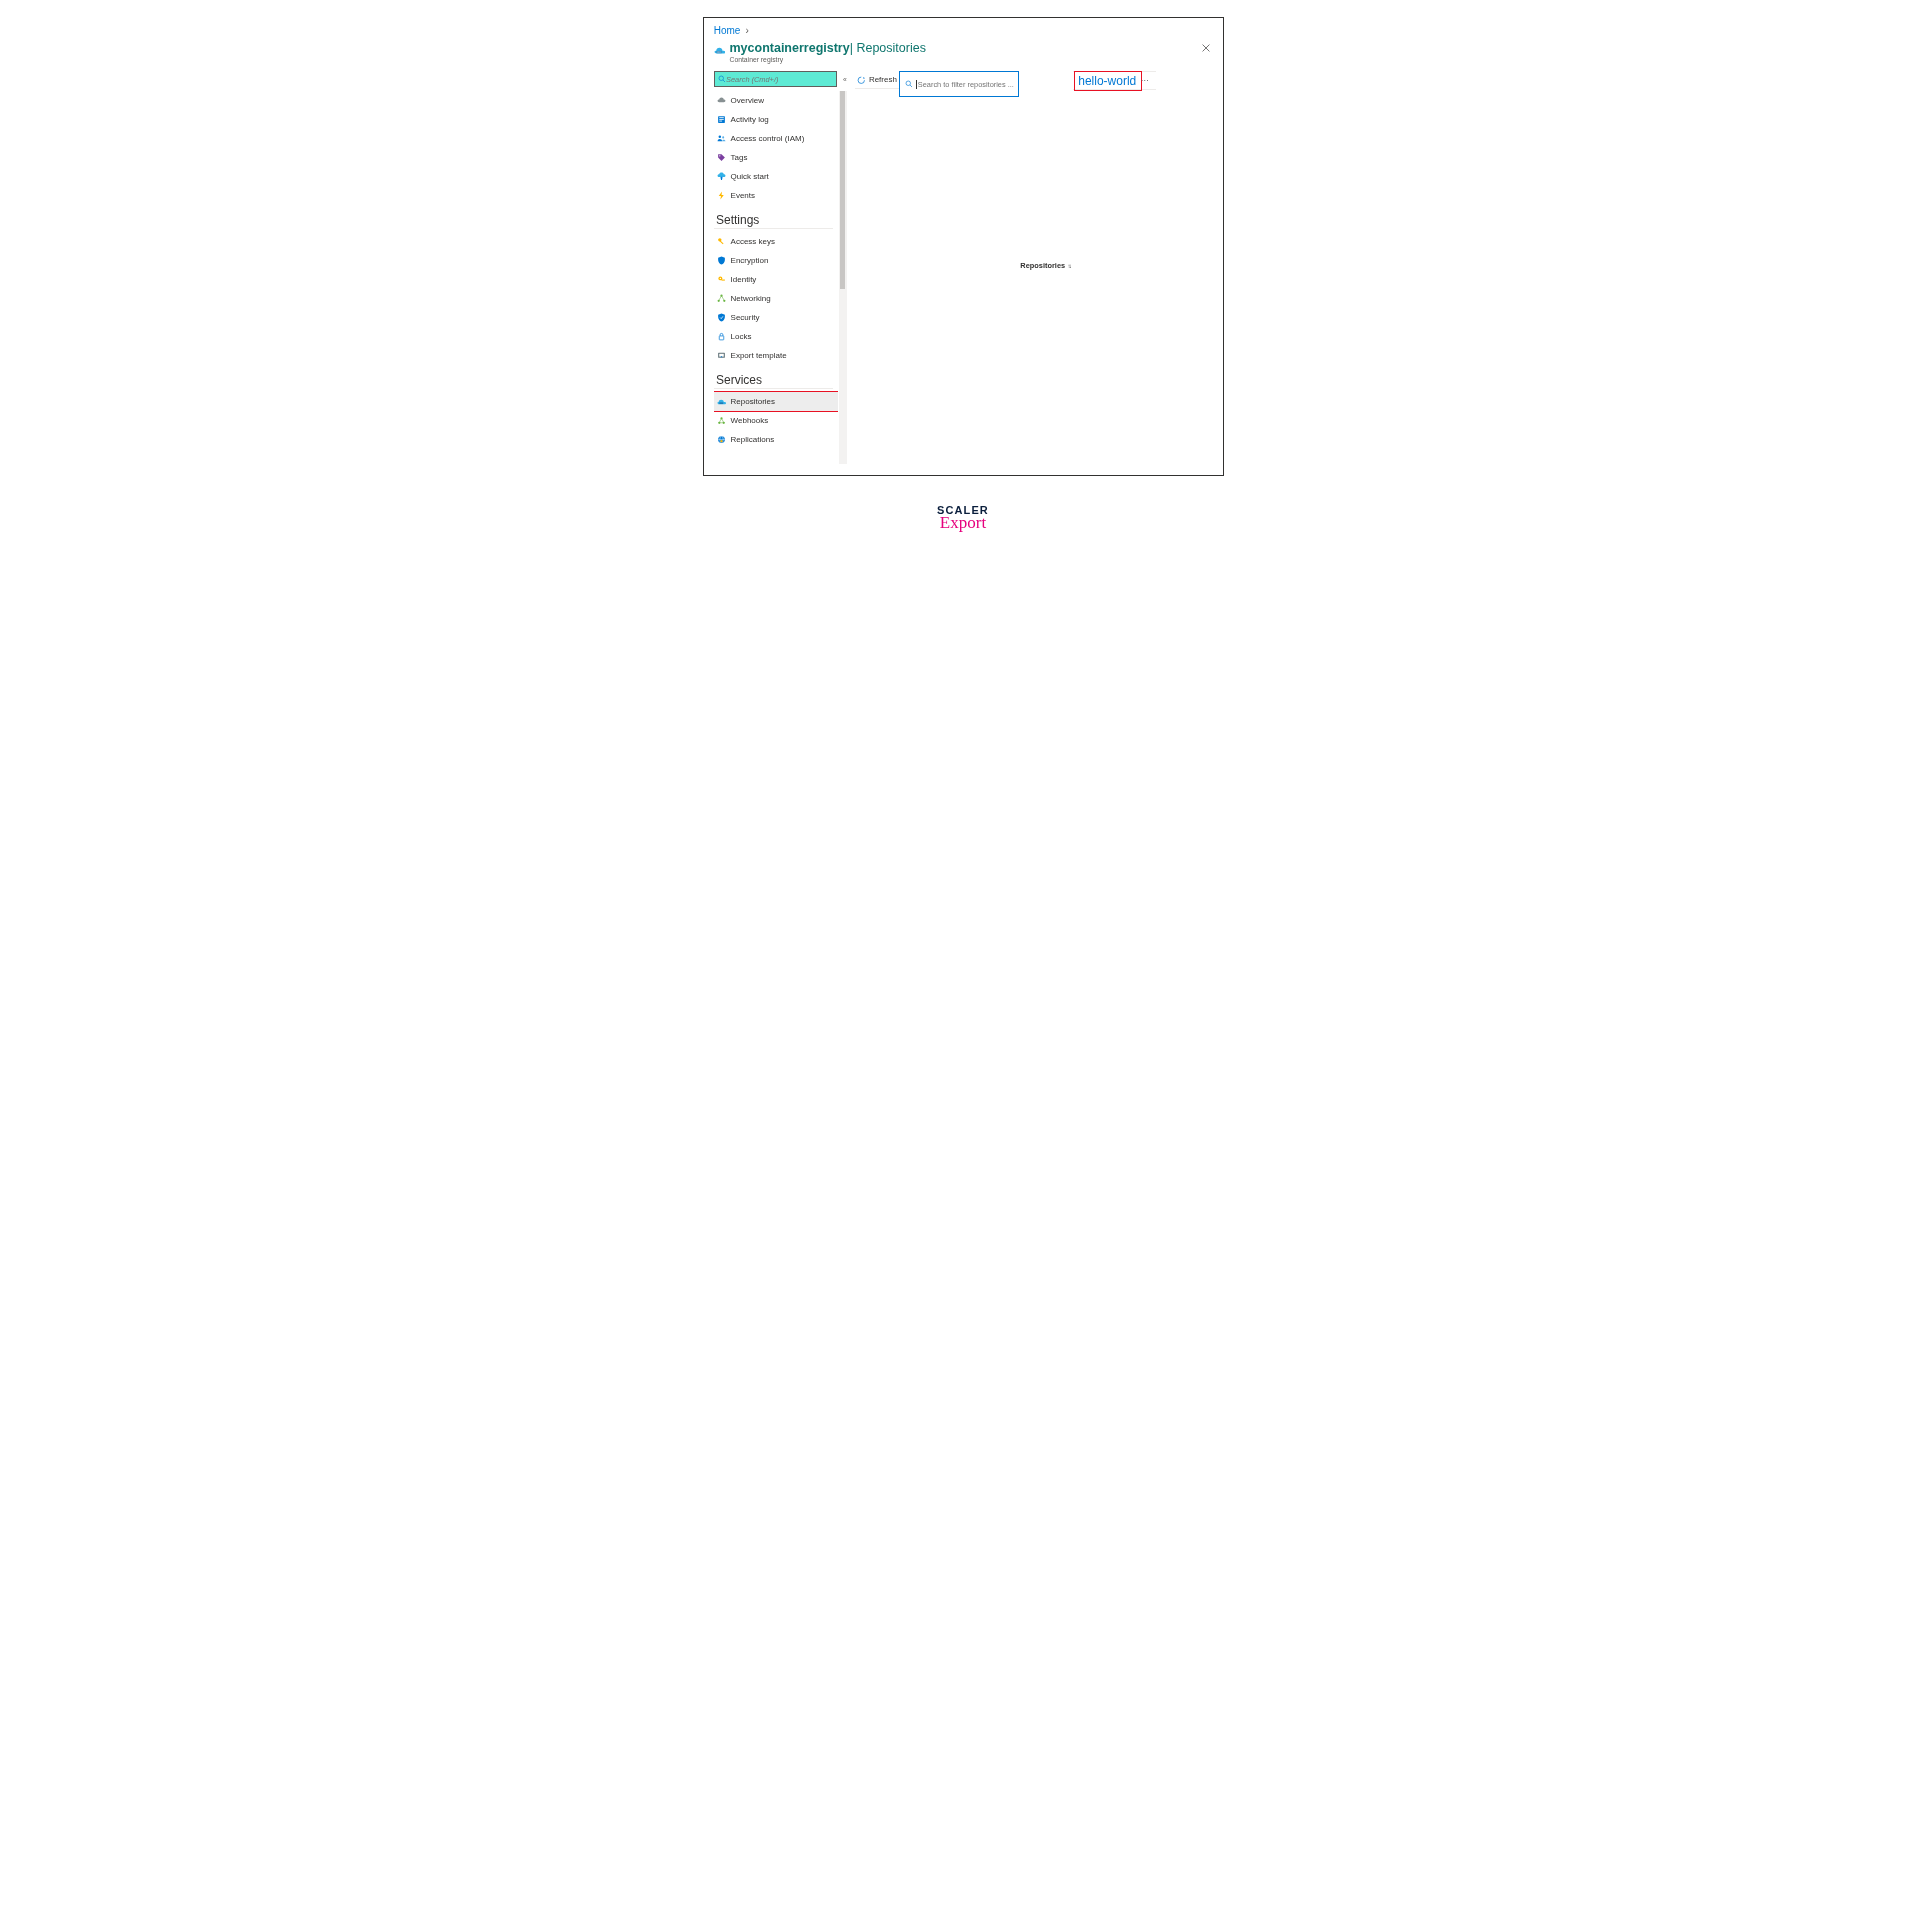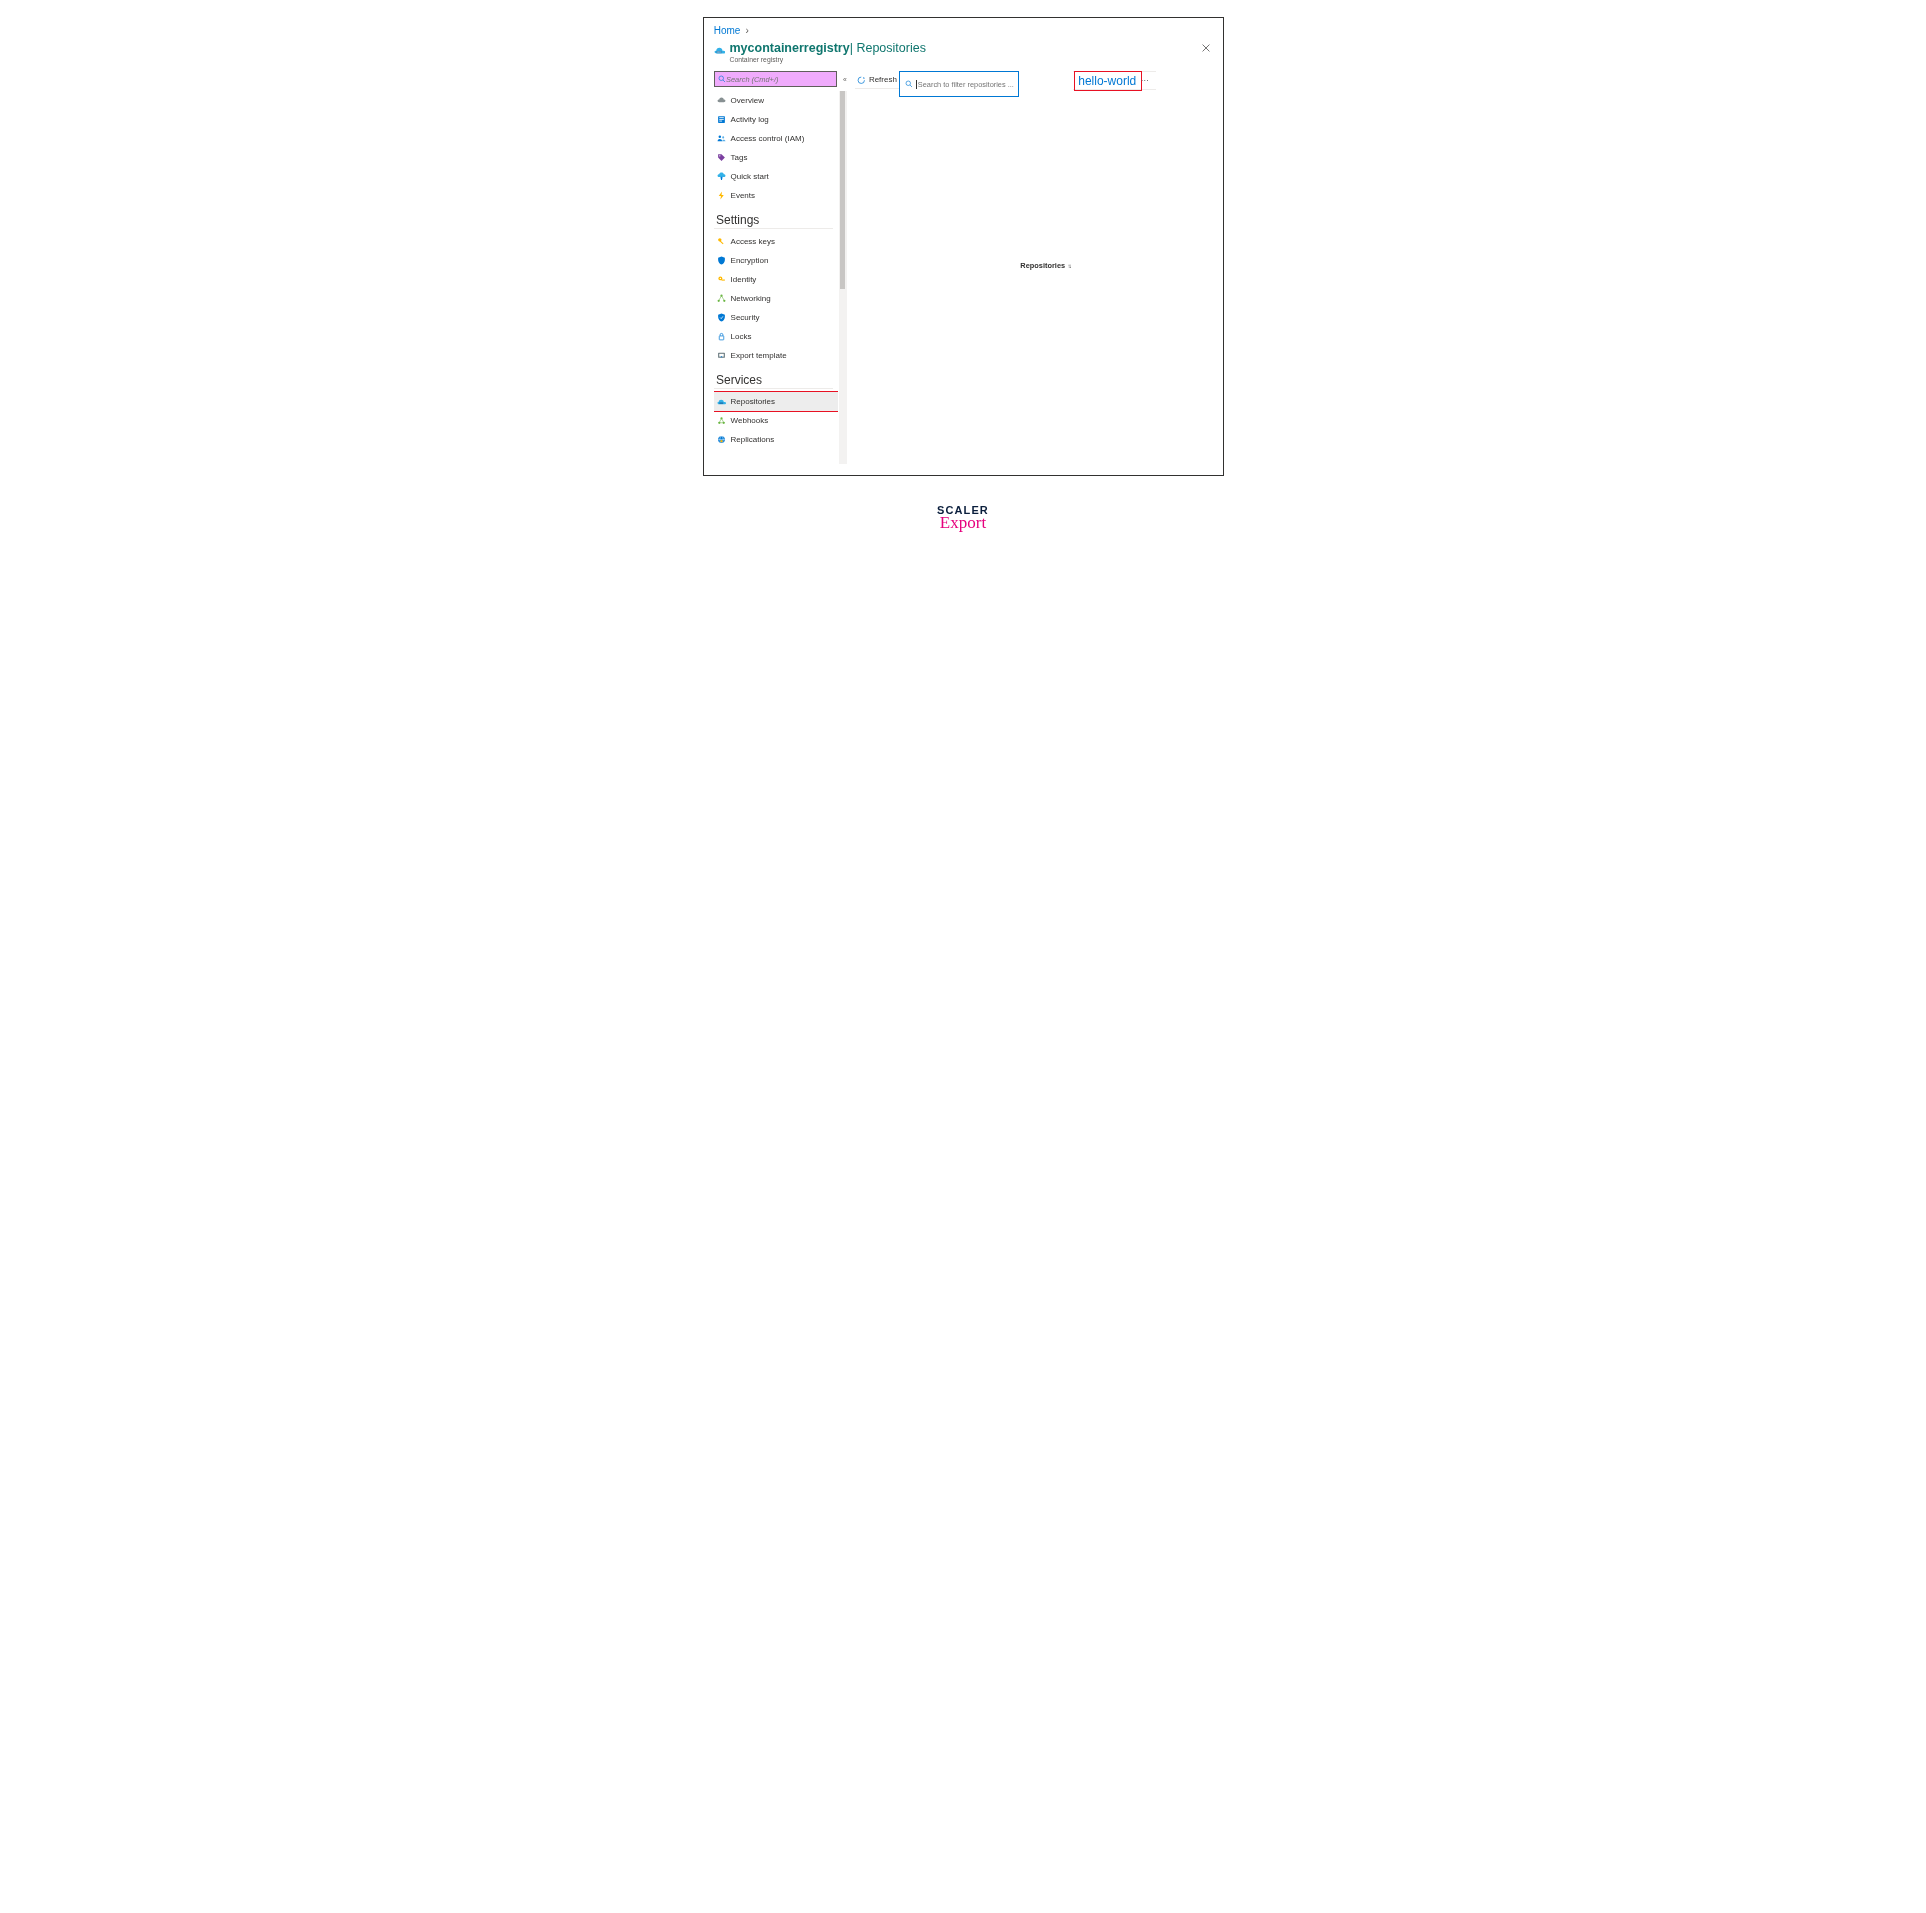--- a/index.html
+++ b/index.html
@@ -11,21 +11,21 @@
 .header-row { display: flex; align-items: flex-start; margin-top: 1.1px; }
 .header-icon { width: 11.3px; height: 10.2px; margin-right: 4.5px; margin-top: 3.4px; }
 .header-titles { flex: 1; }
 .header-line { font-size: 12.5px; font-weight: 400; color: #0f766e; }
 .header-line .strong { font-weight: 600; }
 .subtype { font-size: 6.8px; color: #605e5c; margin-top: 1.1px; }
 .close-btn { font-size: 9px; color: #323130; cursor: pointer; padding: 2.3px; }
 .body-row { display: flex; margin-top: 8px; height: calc(100% - 51px); }
 .sidebar { width: 133px; display: flex; flex-direction: column; }
 .sidebar-search-row { display: flex; align-items: center; gap: 5.7px; margin-bottom: 3.4px; }
-.search-box { flex: 1; border: 0.6px solid #605e5c; height: 16px; display: flex; align-items: center; padding: 0 3.4px; background: #f0abfc; }
+.search-box { flex: 1; border: 0.6px solid #605e5c; height: 16px; display: flex; align-items: center; padding: 0 3.4px; background: #5eead4; }
 .search-box input { border: none; outline: none; font-size: 7.4px; flex: 1; font-style: italic; color: #605e5c; background: transparent; }
 .collapse-chev { color: #605e5c; font-size: 6.8px; cursor: pointer; }
 .nav-list { overflow-y: auto; flex: 1; padding-right: 0; }
 .nav-item { display: flex; align-items: center; height: 19px; padding: 0 3.4px; cursor: pointer; }
 .nav-item.selected { background: #ededed; }
 .nav-item .icon-slot { width: 9px; height: 9px; margin-right: 4.5px; display: flex; align-items: center; justify-content: center; }
 .nav-item .label { font-size: 8px; color: #323130; }
 .section-head { font-size: 12px; font-weight: 400; padding: 8px 2.3px 1.1px 2.3px; border-bottom: 0.6px solid #edebe9; margin-bottom: 3px; margin-right: 4.5px; }
 .highlight-red { outline: 1.1px solid #e81123; outline-offset: -0.6px; }
 .scrollbar-track { width: 8px; background: #f3f2f1; margin-left: 1.1px; position: relative; }

